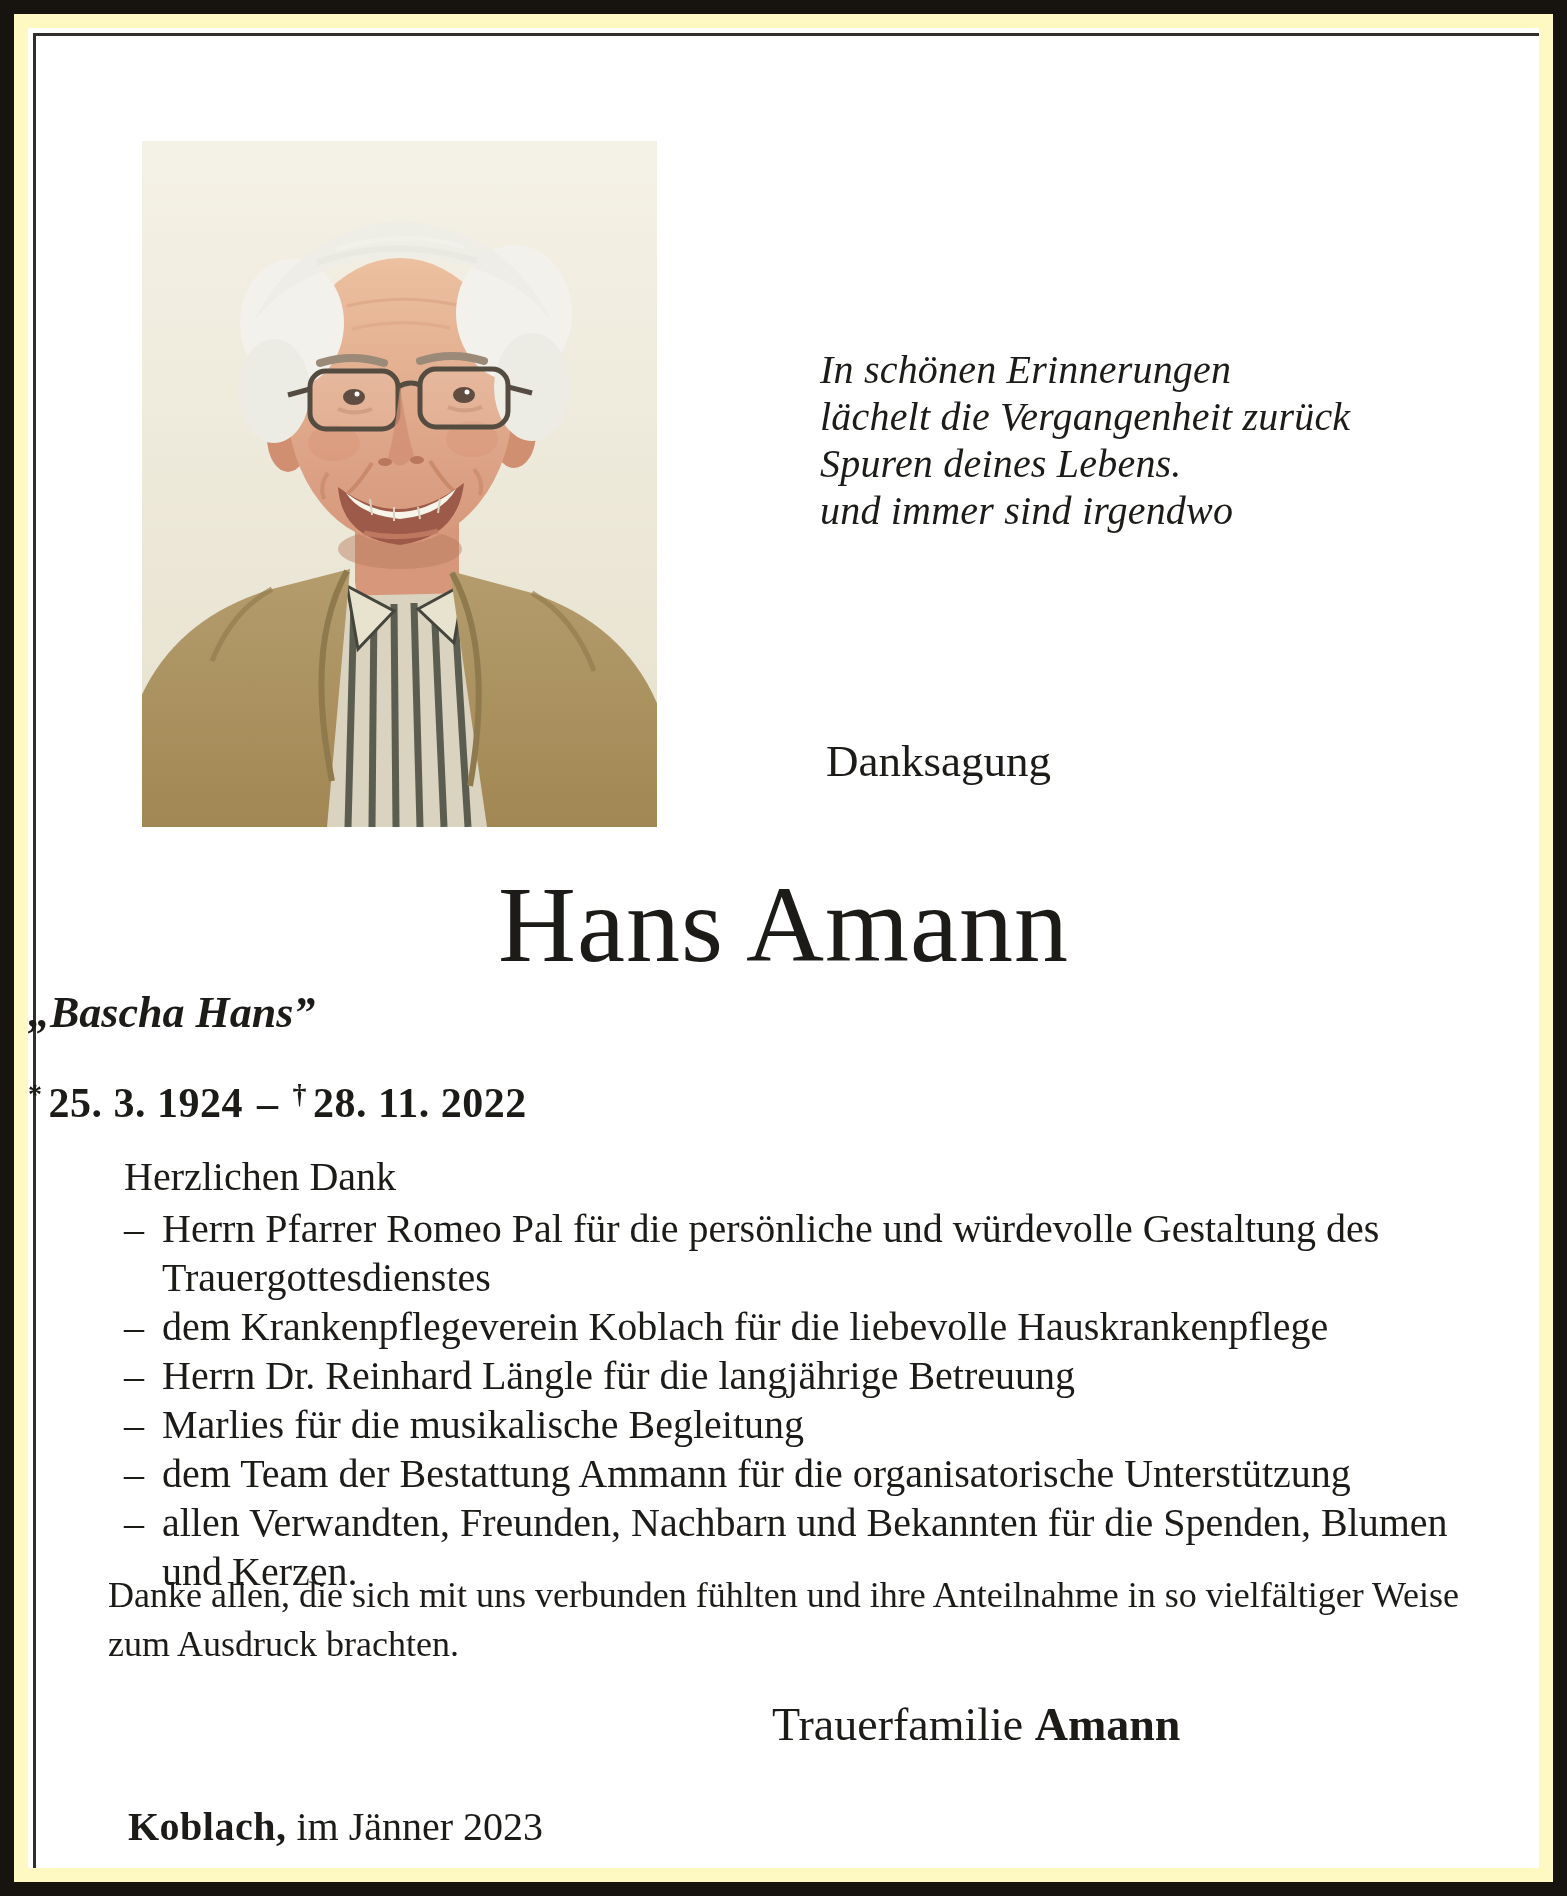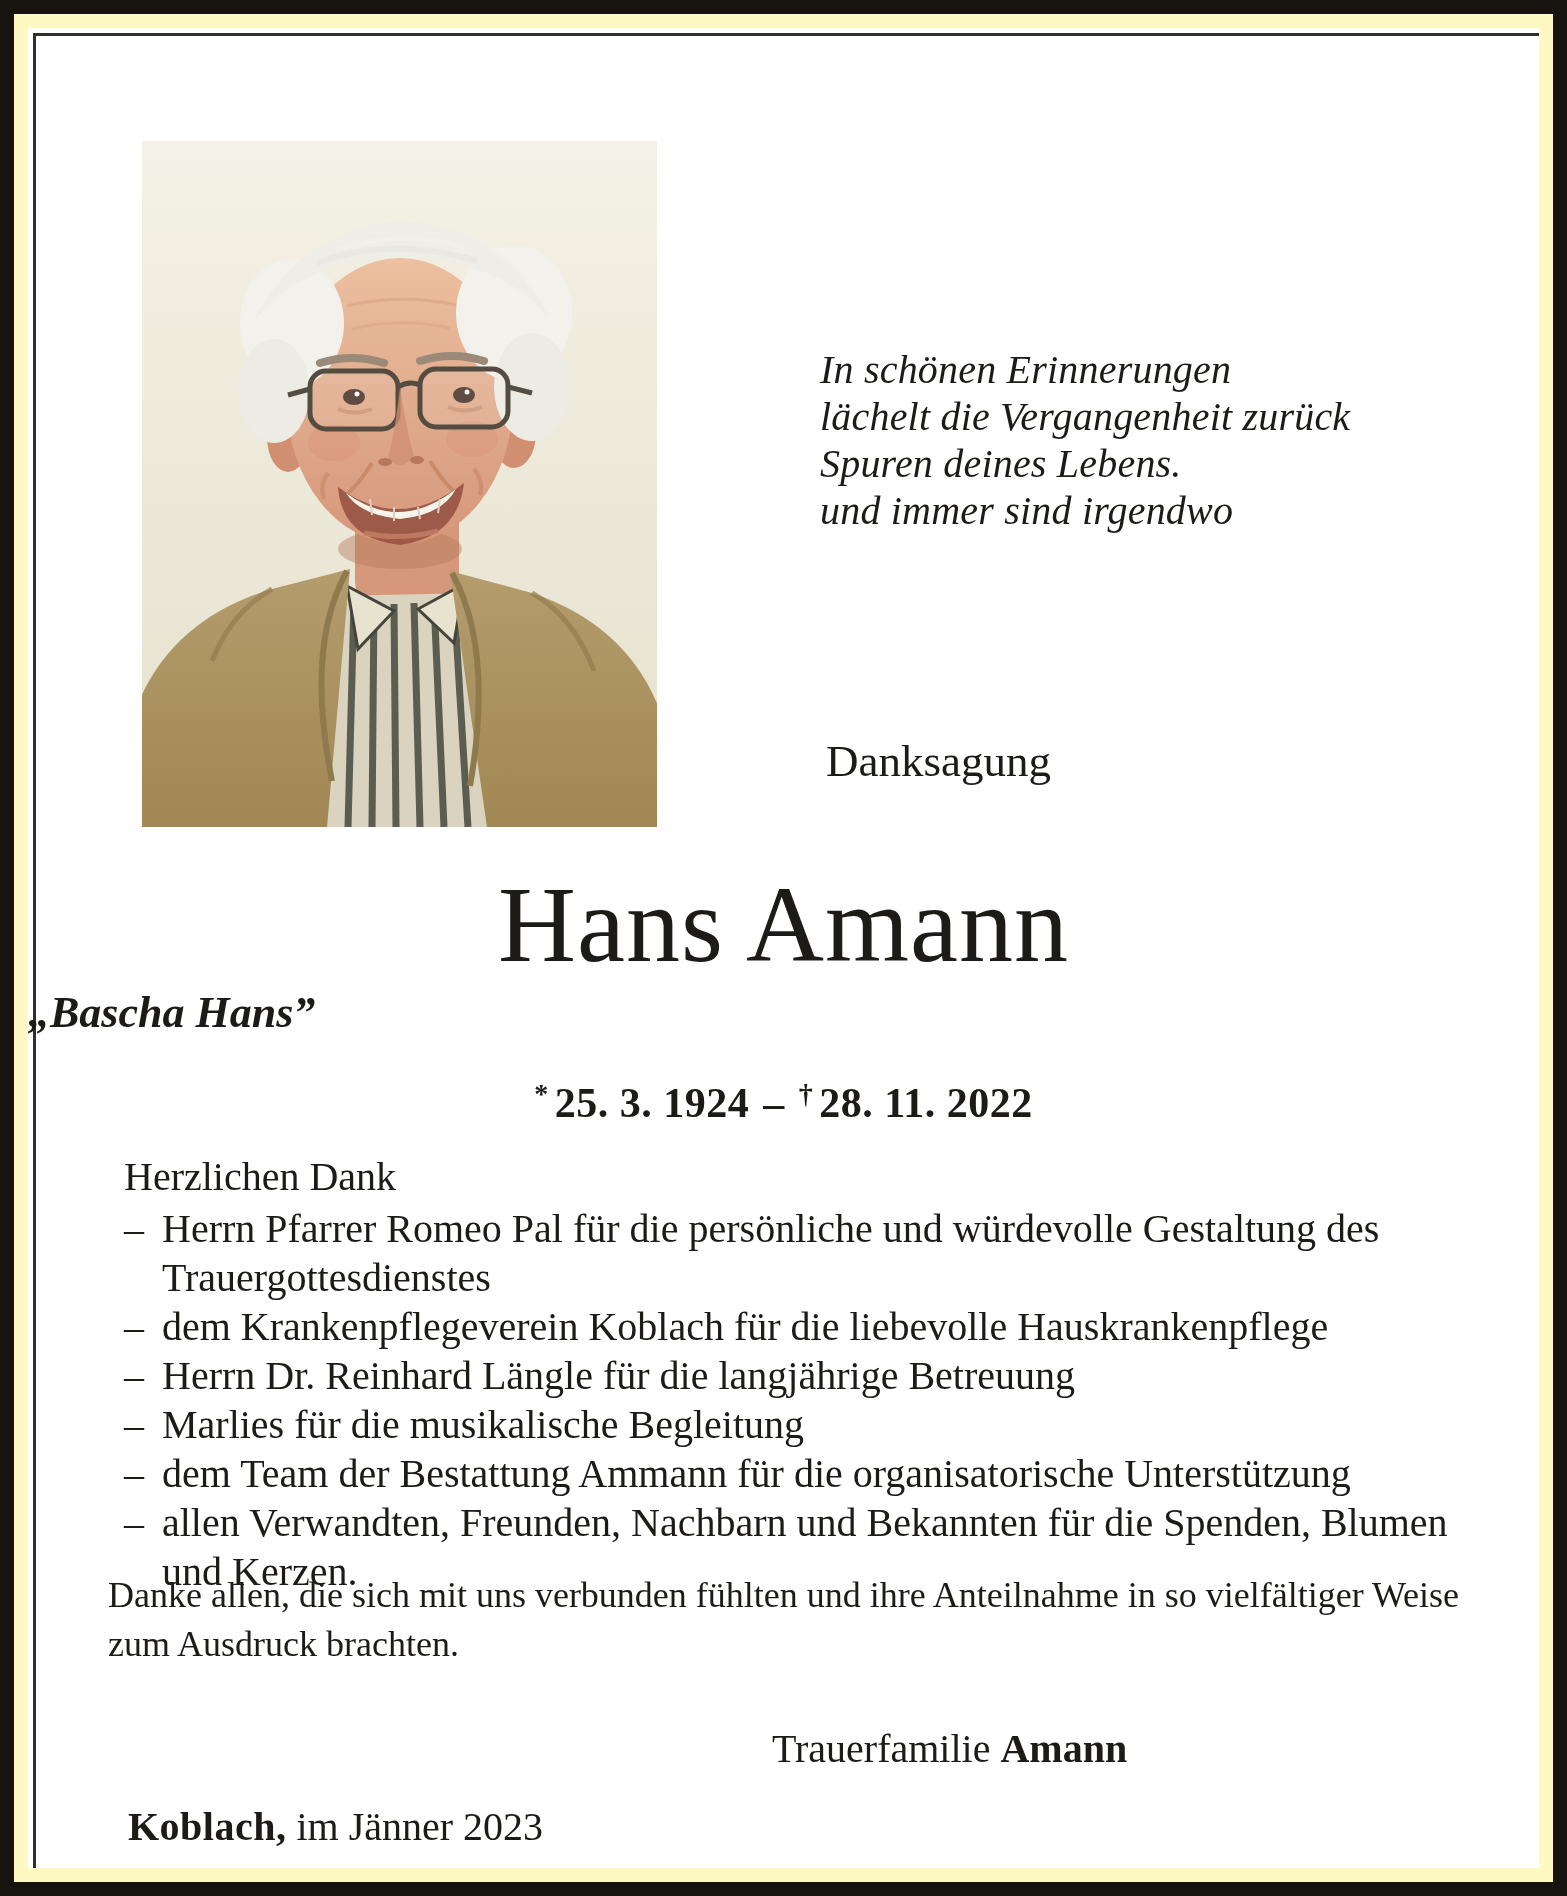--- a/index.html
+++ b/index.html
@@ -48,21 +48,21 @@
     position:absolute;left:0;top:832px;width:100%;
     text-align:center;font-size:108px;line-height:130px;
     letter-spacing:1px;
   }
   .nickname{
     position:absolute;left:0;top:958px;width:100%;
     text-align:left;font-weight:bold;font-size:44px;line-height:53px;font-style:italic;
   }
   .dates{
     position:absolute;left:0;top:1040px;width:100%;
-    text-align:center;font-weight:bold;font-size:42px;line-height:52px;
+    text-align:left;font-weight:bold;font-size:42px;line-height:52px;
     letter-spacing:.5px;
   }
   .dates .sym{
     font-size:28px;vertical-align:14px;font-weight:bold;
     margin-right:6px;
   }
   .dates .sep{padding:0 14px;font-weight:bold;}
 
   .thanks-heading{
     position:absolute;left:96px;top:1124px;
@@ -76,21 +76,21 @@
   .thanks-list li{position:relative;padding-left:38px;}
   .thanks-list .dash{position:absolute;left:0;top:0;}
 
   .closing{
     position:absolute;left:80px;top:1543px;width:1370px;
     font-size:36px;line-height:49px;
   }
 
   .signature{
     position:absolute;left:744px;top:1672px;
-    font-size:40px;line-height:49px;margin-top:24px;
+    font-size:46px;line-height:49px;
   }
   .signature .fam{font-weight:bold;}
 
   .dateline{
     position:absolute;left:100px;top:1747px;
     font-size:40px;line-height:49px;margin-top:27px;
   }
   .dateline .place{font-weight:bold;letter-spacing:.5px;}
 </style>
 </head>

